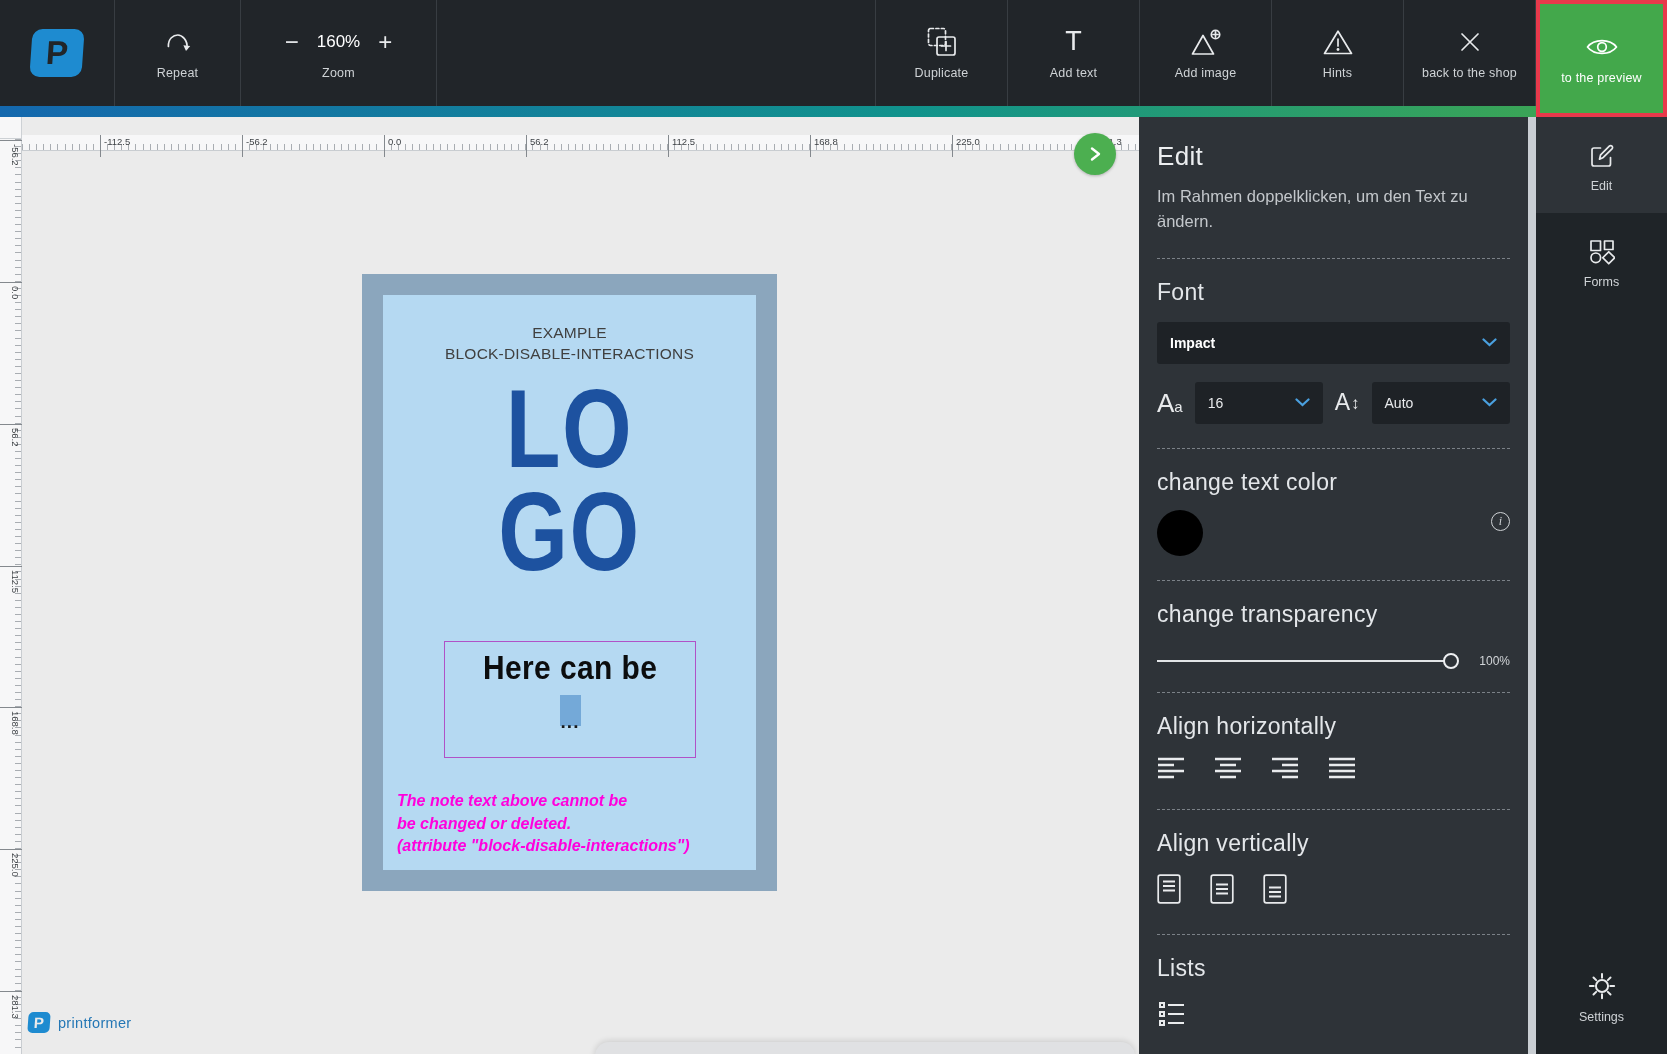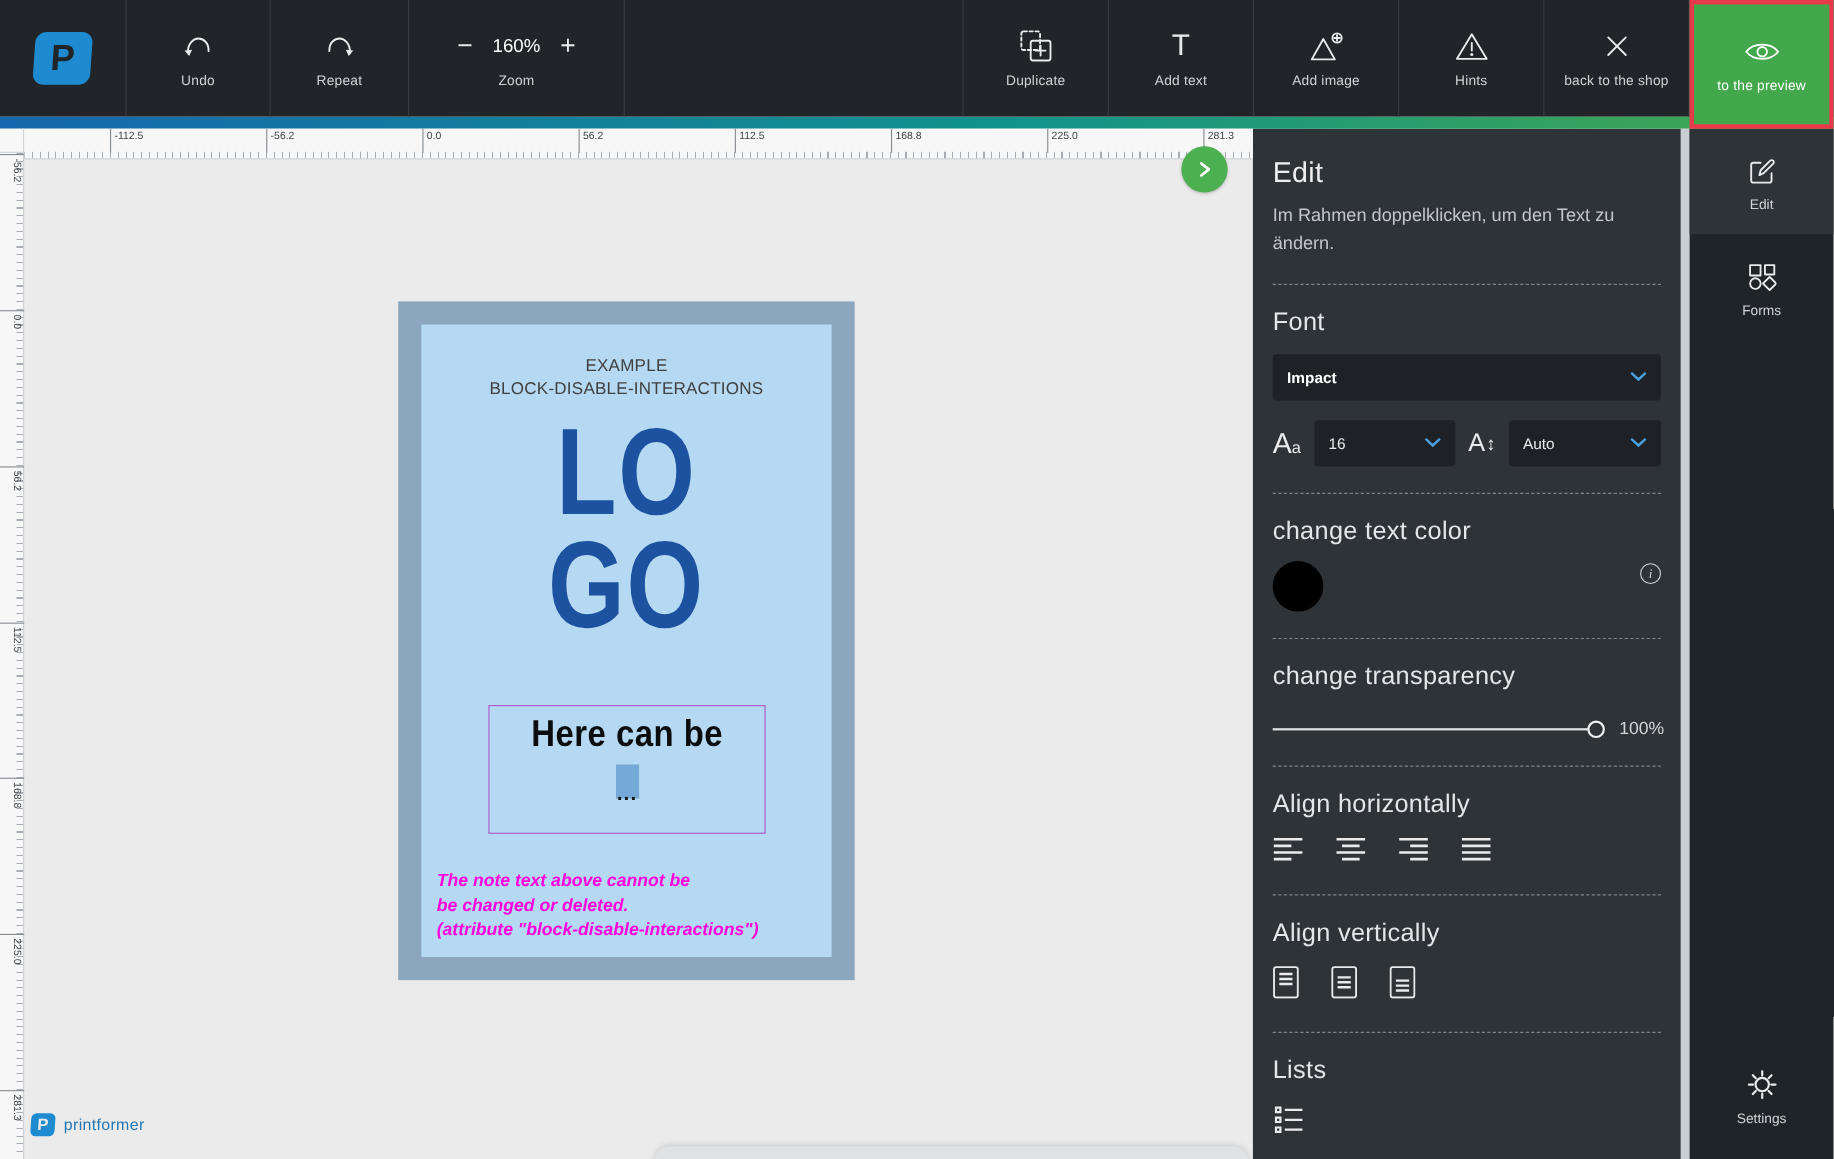--- a/index.html
+++ b/index.html
@@ -20,21 +20,21 @@
   .logo-mark{width:52px;height:48px;background:#1e8bd0;border-radius:10px;display:flex;align-items:center;justify-content:center;font-weight:700;font-size:33px;color:#212529;transform:skewX(-4deg)}
   .zoom-row{display:flex;align-items:center;gap:18px;height:30px}
   .zoom-btn{font-size:24px;font-weight:300;color:#e8eaec;line-height:1}
   .zoom-value{font-size:17px;color:#fff}
   .preview-btn{position:absolute;right:0;top:0;width:131px;height:117px;background:#43a84b;border:4px solid #e8394b;display:flex;flex-direction:column;align-items:center;justify-content:center;gap:9px;z-index:6;color:#fff}
   .preview-btn .tb-label{color:#fff}
   .gradbar{position:absolute;left:0;top:106px;width:1667px;height:11px;background:linear-gradient(90deg,#1468ae 0%,#11938c 55%,#43a84b 100%);z-index:2}
 
   
   .corner{position:absolute;left:0;top:117px;width:22px;height:22px;background:#f7f7f8;border-right:1px solid #cdd1d5;border-bottom:1px solid #cdd1d5;z-index:2}
-  .hruler{position:absolute;left:22px;top:117px;width:1117px;height:28px;background-color:#f7f7f8;border-bottom:1px solid #c9cdd1;z-index:2;
+  .hruler{position:absolute;left:22px;top:135px;width:1117px;height:16px;background-color:#f7f7f8;border-bottom:1px solid #c9cdd1;z-index:2;
     background-image:repeating-linear-gradient(90deg,#a9adb2 0,#a9adb2 1px,transparent 1px,transparent 7.09px);
     background-size:100% 6px;background-position:0 100%;background-repeat:no-repeat}
   .hlabel{position:absolute;top:0;height:22px;font-size:9.5px;color:#3f4347;padding-left:3px;border-left:1px solid #84898e;line-height:13px;white-space:nowrap}
   .vruler{position:absolute;left:0;top:139px;width:22px;height:915px;background-color:#f7f7f8;border-right:1px solid #c9cdd1;z-index:2;
     background-image:repeating-linear-gradient(180deg,#a9adb2 0,#a9adb2 1px,transparent 1px,transparent 7.09px);
     background-size:6px 100%;background-position:100% 0;background-repeat:no-repeat}
   .vlabel{position:absolute;left:0;width:22px;font-size:9.5px;color:#3f4347;padding-top:3px;border-top:1px solid #84898e;writing-mode:vertical-rl;line-height:13px}
 
   
   .canvas{position:absolute;left:22px;top:139px;width:1117px;height:915px;background:#ebebeb;overflow:hidden}
@@ -67,21 +67,21 @@
   .lh-letter{font-size:23px;line-height:1}
   .lh-arrow{font-size:17px;line-height:1.1}
   .dd-size{width:128px}
   .dd-auto{flex:1}
   .color-row{display:flex;align-items:flex-start;justify-content:space-between;margin-top:14px}
   .swatch{width:46px;height:46px;border-radius:50%;background:#000}
   .info{width:19px;height:19px;border-radius:50%;border:1.5px solid #ced2d5;color:#ced2d5;font-size:12px;display:flex;align-items:center;justify-content:center;font-family:"Liberation Serif",serif;font-style:italic;margin-top:2px}
   .slider-row{display:flex;align-items:center;margin-top:26px}
   .track{flex:1;height:2px;background:#e2e5e7;position:relative;margin-right:16px}
   .handle{position:absolute;right:0;top:50%;transform:translate(3px,-50%);width:16px;height:16px;border-radius:50%;border:2.5px solid #eef0f2;background:#2e3338}
-  .slider-label{font-size:16px;color:#d2d5d8;width:38px;text-align:right}
+  .slider-label{font-size:12px;color:#d2d5d8;width:38px;text-align:right}
   .icons-row{display:flex;gap:29px;margin-top:17px;align-items:center}
   .p-late hr.dash{margin-top:30px}
 
   
   .scrollbar{position:absolute;left:1528px;top:117px;width:8px;height:937px;background:#c9ced3;z-index:3}
   .sidebar{position:absolute;left:1536px;top:117px;width:131px;height:937px;background:#1f2428;z-index:3}
   .sb-item{display:flex;flex-direction:column;align-items:center;gap:10px;padding:26px 0 20px;color:#cfd3d6;width:100%}
   .sb-item.active{background:#2e3338}
   .sb-label{font-size:12.5px}
   .sb-settings{position:absolute;bottom:10px;left:0}
@@ -94,29 +94,20 @@
 </head>
 <body>
 
 <div class="topbar">
   <div class="tb-group g-logo">
     <div class="logo-mark">
         <span>P</span>
       </div>
   </div>
 
-  <button class="tb-group g-undo">
-    <span class="tb-icon">
-      <svg width="30" height="24" viewBox="0 0 30 24">
-          <path class="sv" d="M6 18.5 C5 9.5 11.5 5 15.2 5 C19.5 5 25 8.5 24.6 16.5"></path>
-          <path d="M7 21 L2.8 16 L9.6 15.2 Z" fill="#e8eaec"></path>
-        </svg>
-    </span>
-    <span class="tb-label">Undo</span>
-  </button>
 
   <button class="tb-group g-repeat">
     <span class="tb-icon">
       <svg width="30" height="24" viewBox="0 0 30 24">
           <g transform="translate(30,0) scale(-1,1)">
             <path class="sv" d="M6 18.5 C5 9.5 11.5 5 15.2 5 C19.5 5 25 8.5 24.6 16.5"></path>
             <path d="M7 21 L2.8 16 L9.6 15.2 Z" fill="#e8eaec"></path>
           </g>
         </svg>
     </span>

